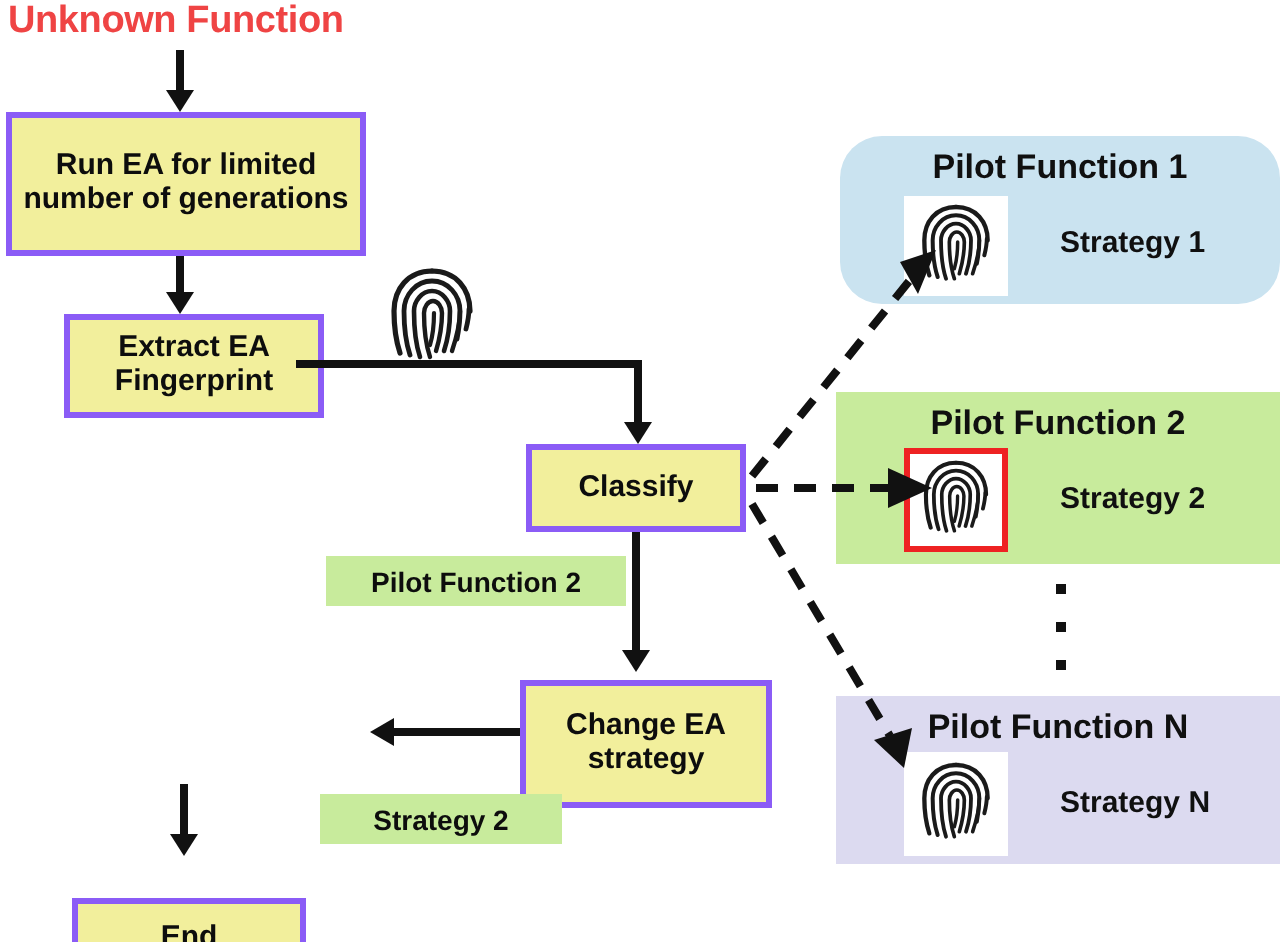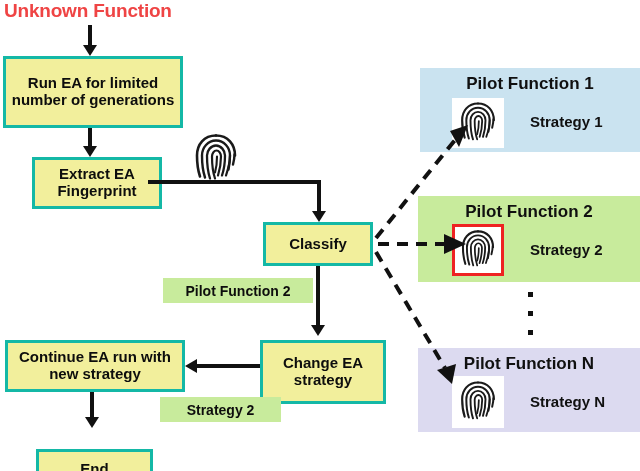--- a/index.html
+++ b/index.html
@@ -24,21 +24,21 @@
     font-weight: bold;
     color: #ef4444;
     letter-spacing: -0.2px;
     white-space: nowrap;
   }
   
   .box {
     position: absolute;
     box-sizing: border-box;
     background: #f2ef9c;
-    border: 3px solid #14b8a6;
+    border: 3px solid #8b5cf6;
     display: flex;
     align-items: center;
     justify-content: center;
     text-align: center;
     font-size: 15px;
     font-weight: bold;
     color: #0d0d0d;
     line-height: 1.12;
     padding: 2px 4px;
   }
@@ -180,36 +180,33 @@
   <div class="ln-v" style="left:316px;top:266px;width:4px;height:62px;"></div>
   <div class="arrowhead-down" style="left:311px;top:325px;"></div>
 
   <div class="box" style="left:260px;top:340px;width:126px;height:64px;">
     <span>Change EA strategy</span>
   </div>
 
   <div class="ln-h" style="left:196px;top:364px;width:64px;height:4px;"></div>
   <div class="arrowhead-left" style="left:185px;top:359px;"></div>
 
-  <div class="box" style="left:5px;top:340px;width:180px;height:52px;">
-    <span>Continue EA run with new strategy</span>
-  </div>
 
   <div class="tag" style="left:160px;top:397px;width:121px;height:25px;">
     <span>Strategy 2</span>
   </div>
 
   <div class="ln-v" style="left:90px;top:392px;width:4px;height:28px;"></div>
   <div class="arrowhead-down" style="left:85px;top:417px;"></div>
 
   <div class="box" style="left:36px;top:428px;width:117px;height:40px;margin-top:21px;">
     <span>End</span>
   </div>
 
-  <div class="panel" style="left:420px;top:68px;width:220px;height:84px;background:#cae3f0;">
+  <div class="panel" style="left:420px;top:68px;width:220px;height:84px;background:#cae3f0;border-radius:21px;">
     <div class="panel-title" style="left:0;">Pilot Function 1</div>
     <div class="fp-tile" style="left:32px;top:30px;width:52px;height:50px;">
       <span>
         <svg viewBox="0 0 48 50" width="40" height="46">
             <use href="#fp"></use>
           </svg>
       </span>
     </div>
     <div class="panel-strategy" style="left:110px;top:45px;">Strategy 1</div>
   </div>

